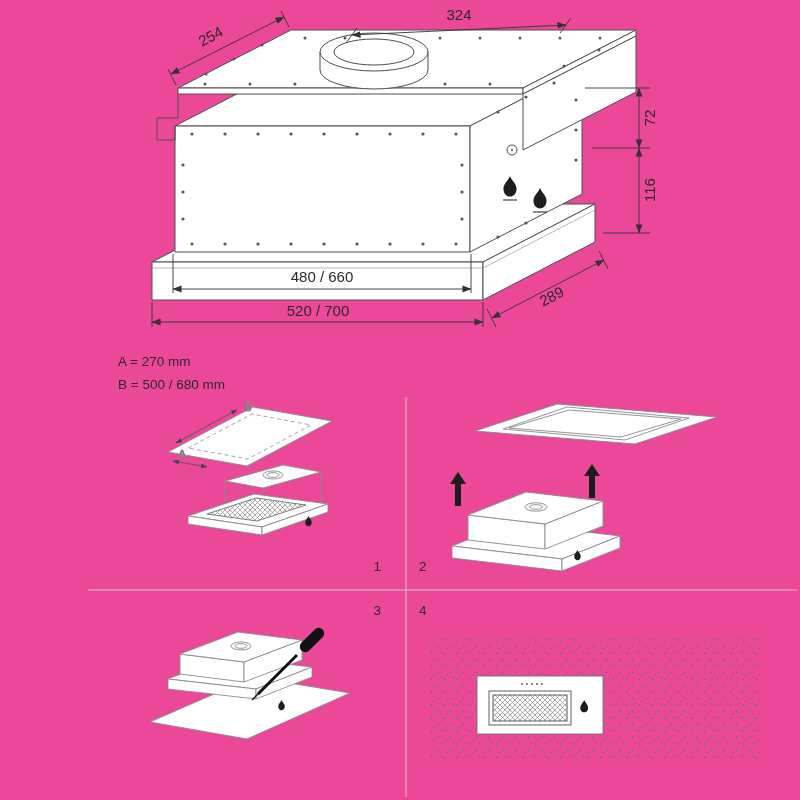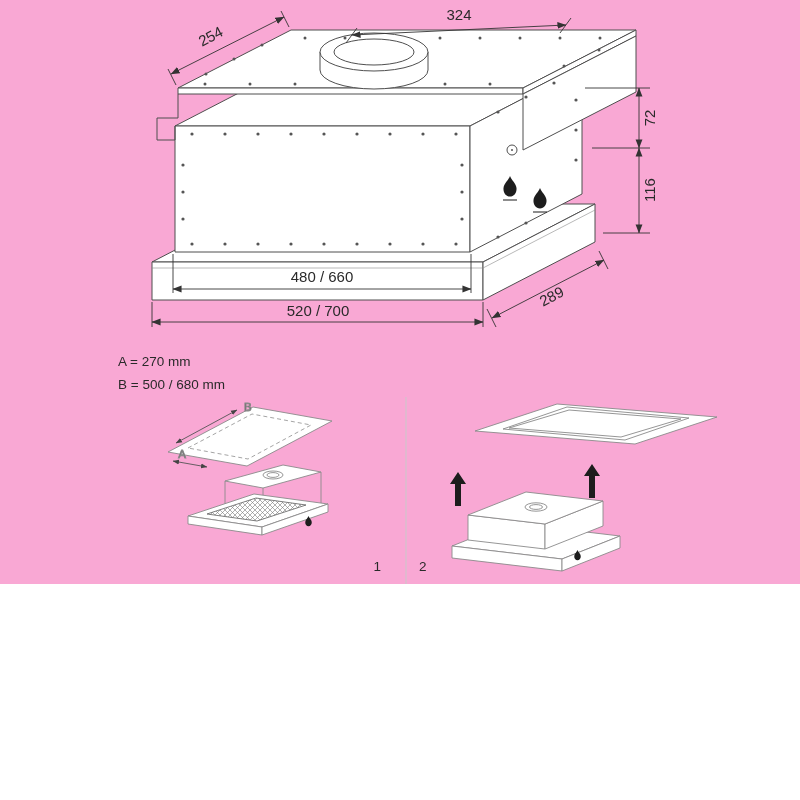--- a/index.html
+++ b/index.html
@@ -1,16 +1,16 @@
 <!DOCTYPE html>
 <html><head>
 <meta charset="utf-8">
 <style>
   html,body{margin:0;padding:0;background:#fff;}
-  .canvas{position:relative;width:800px;height:584px;background:#f9a8d4;overflow:hidden;
+  .canvas{position:relative;width:800px;height:800px;background:#ec4899;overflow:hidden;
           font-family:"Liberation Sans", sans-serif;}
   svg{display:block;}
   text{font-family:"Liberation Sans", sans-serif;fill:#2a2a2a;}
   .dim-label{font-size:15px;}
   .note-label{font-size:13.5px;}
   .step-num{font-size:13.5px;}
   .cutout-label{font-size:11.5px;}
 </style>
 </head>
 <body>

